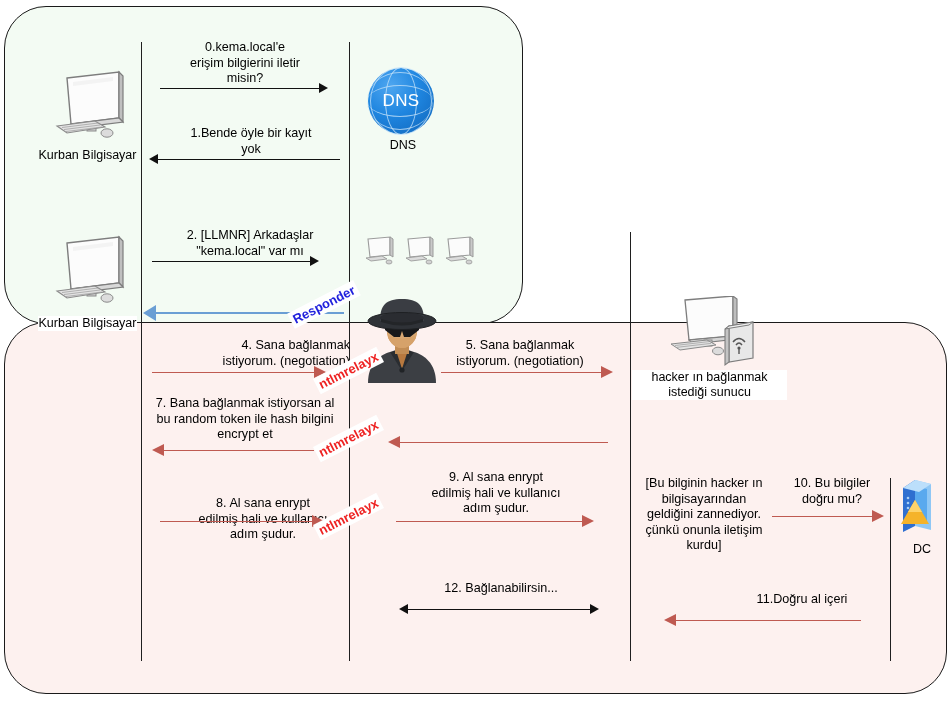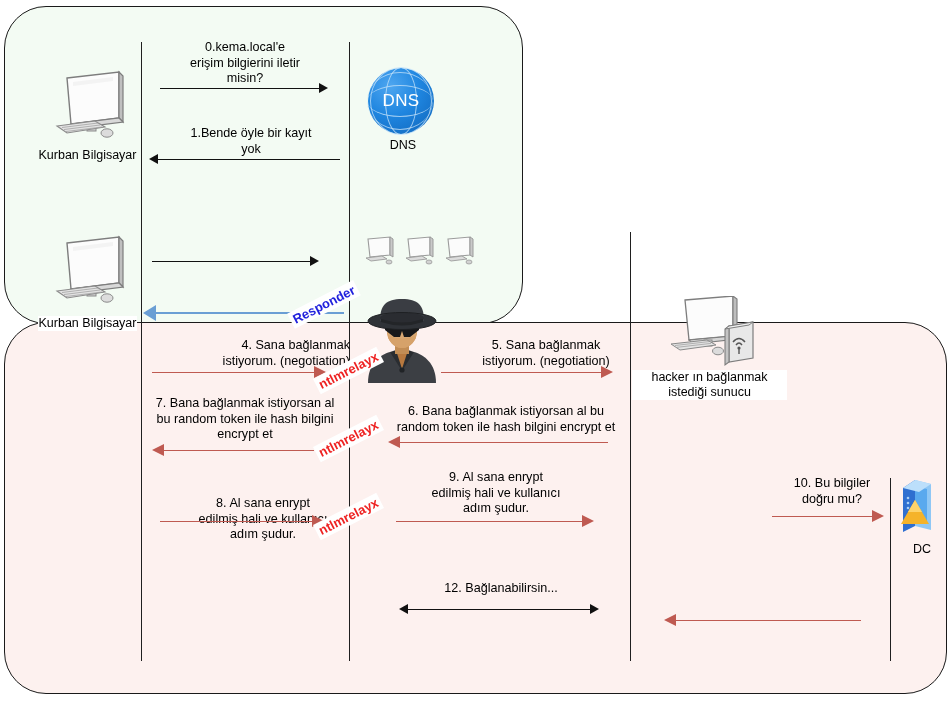--- a/index.html
+++ b/index.html
@@ -246,40 +246,40 @@
 erişim bilgierini iletir
 misin?</div>
   <div class="arrow-line black" style="left:160px;top:88px;width:159px;"></div>
   <div class="head black right" style="left:319px;top:83px;"></div>
 
   <div class="msg-text" style="left:156px;top:126px;width:190px;white-space:pre-line;">1.Bende öyle bir kayıt
 yok</div>
   <div class="arrow-line black" style="left:158px;top:159px;width:182px;"></div>
   <div class="head black left" style="left:149px;top:154px;"></div>
 
+  <div class="msg-text" style="left:152px;top:228px;width:196px;white-space:pre-line;">2. [LLMNR] Arkadaşlar
+"kema.local" var mı</div>
   <div class="arrow-line black" style="left:152px;top:261px;width:158px;"></div>
   <div class="head black right" style="left:310px;top:256px;"></div>
 
   <div class="arrow-line blue" style="left:156px;top:312px;width:188px;"></div>
   <div class="head blue left" style="left:143px;top:305px;"></div>
   <div class="tooltag responder" style="left:287px;top:296px;">Responder</div>
 
   <div class="msg-text" style="left:158px;top:338px;width:192px;white-space:pre-line;text-align:right;">4. Sana bağlanmak
 istiyorum. (negotiation)</div>
   <div class="arrow-line red" style="left:152px;top:372px;width:162px;"></div>
   <div class="head red right" style="left:314px;top:366px;"></div>
   <div class="tooltag ntlm" style="left:313px;top:362px;">ntlmrelayx</div>
 
-  <div class="msg-text" style="left:450px;top:338px;width:192px;white-space:pre-line;">5. Sana bağlanmak
+  <div class="msg-text" style="left:424px;top:338px;width:192px;white-space:pre-line;">5. Sana bağlanmak
 istiyorum. (negotiation)</div>
   <div class="arrow-line red" style="left:441px;top:372px;width:160px;"></div>
   <div class="head red right" style="left:601px;top:366px;"></div>
 
-  <div class="msg-text" style="left:382px;top:404px;width:248px;white-space:pre-line;">6. Bana bağlanmak istiyorsan al bu
-random token ile hash bilgini encrypt et</div>
   <div class="arrow-line red" style="left:400px;top:442px;width:208px;"></div>
   <div class="head red left" style="left:388px;top:436px;"></div>
 
   <div class="msg-text" style="left:152px;top:396px;width:186px;white-space:pre-line;">7. Bana bağlanmak istiyorsan al
 bu random token ile hash bilgini
 encrypt et</div>
   <div class="arrow-line red" style="left:162px;top:450px;width:152px;"></div>
   <div class="head red left" style="left:152px;top:444px;"></div>
   <div class="tooltag ntlm" style="left:313px;top:430px;">ntlmrelayx</div>
 
@@ -294,22 +294,28 @@
 edilmiş hali ve kullanıcı
 adım şudur.</div>
   <div class="arrow-line red" style="left:396px;top:521px;width:186px;"></div>
   <div class="head red right" style="left:582px;top:515px;"></div>
 
   <div class="msg-text" style="left:773px;top:476px;width:118px;white-space:pre-line;">10. Bu bilgiler
 doğru mu?</div>
   <div class="arrow-line red" style="left:772px;top:516px;width:100px;"></div>
   <div class="head red right" style="left:872px;top:510px;"></div>
 
+  <div class="msg-text" style="left:712px;top:592px;width:180px;white-space:pre-line;">11.Doğru al içeri</div>
   <div class="arrow-line red" style="left:675px;top:620px;width:186px;"></div>
   <div class="head red left" style="left:664px;top:614px;"></div>
 
   <div class="msg-text" style="left:404px;top:581px;width:194px;white-space:pre-line;">12. Bağlanabilirsin...</div>
   <div class="arrow-line black" style="left:408px;top:609px;width:182px;"></div>
   <div class="head black left" style="left:399px;top:604px;"></div>
   <div class="head black right" style="left:590px;top:604px;"></div>
 
+  <div class="note" style="left:637px;top:476px;width:134px;white-space:pre-line;">[Bu bilginin hacker ın
+bilgisayarından
+geldiğini zannediyor.
+çünkü onunla iletişim
+kurdu]</div>
 
 </div>
 
 </body></html>

